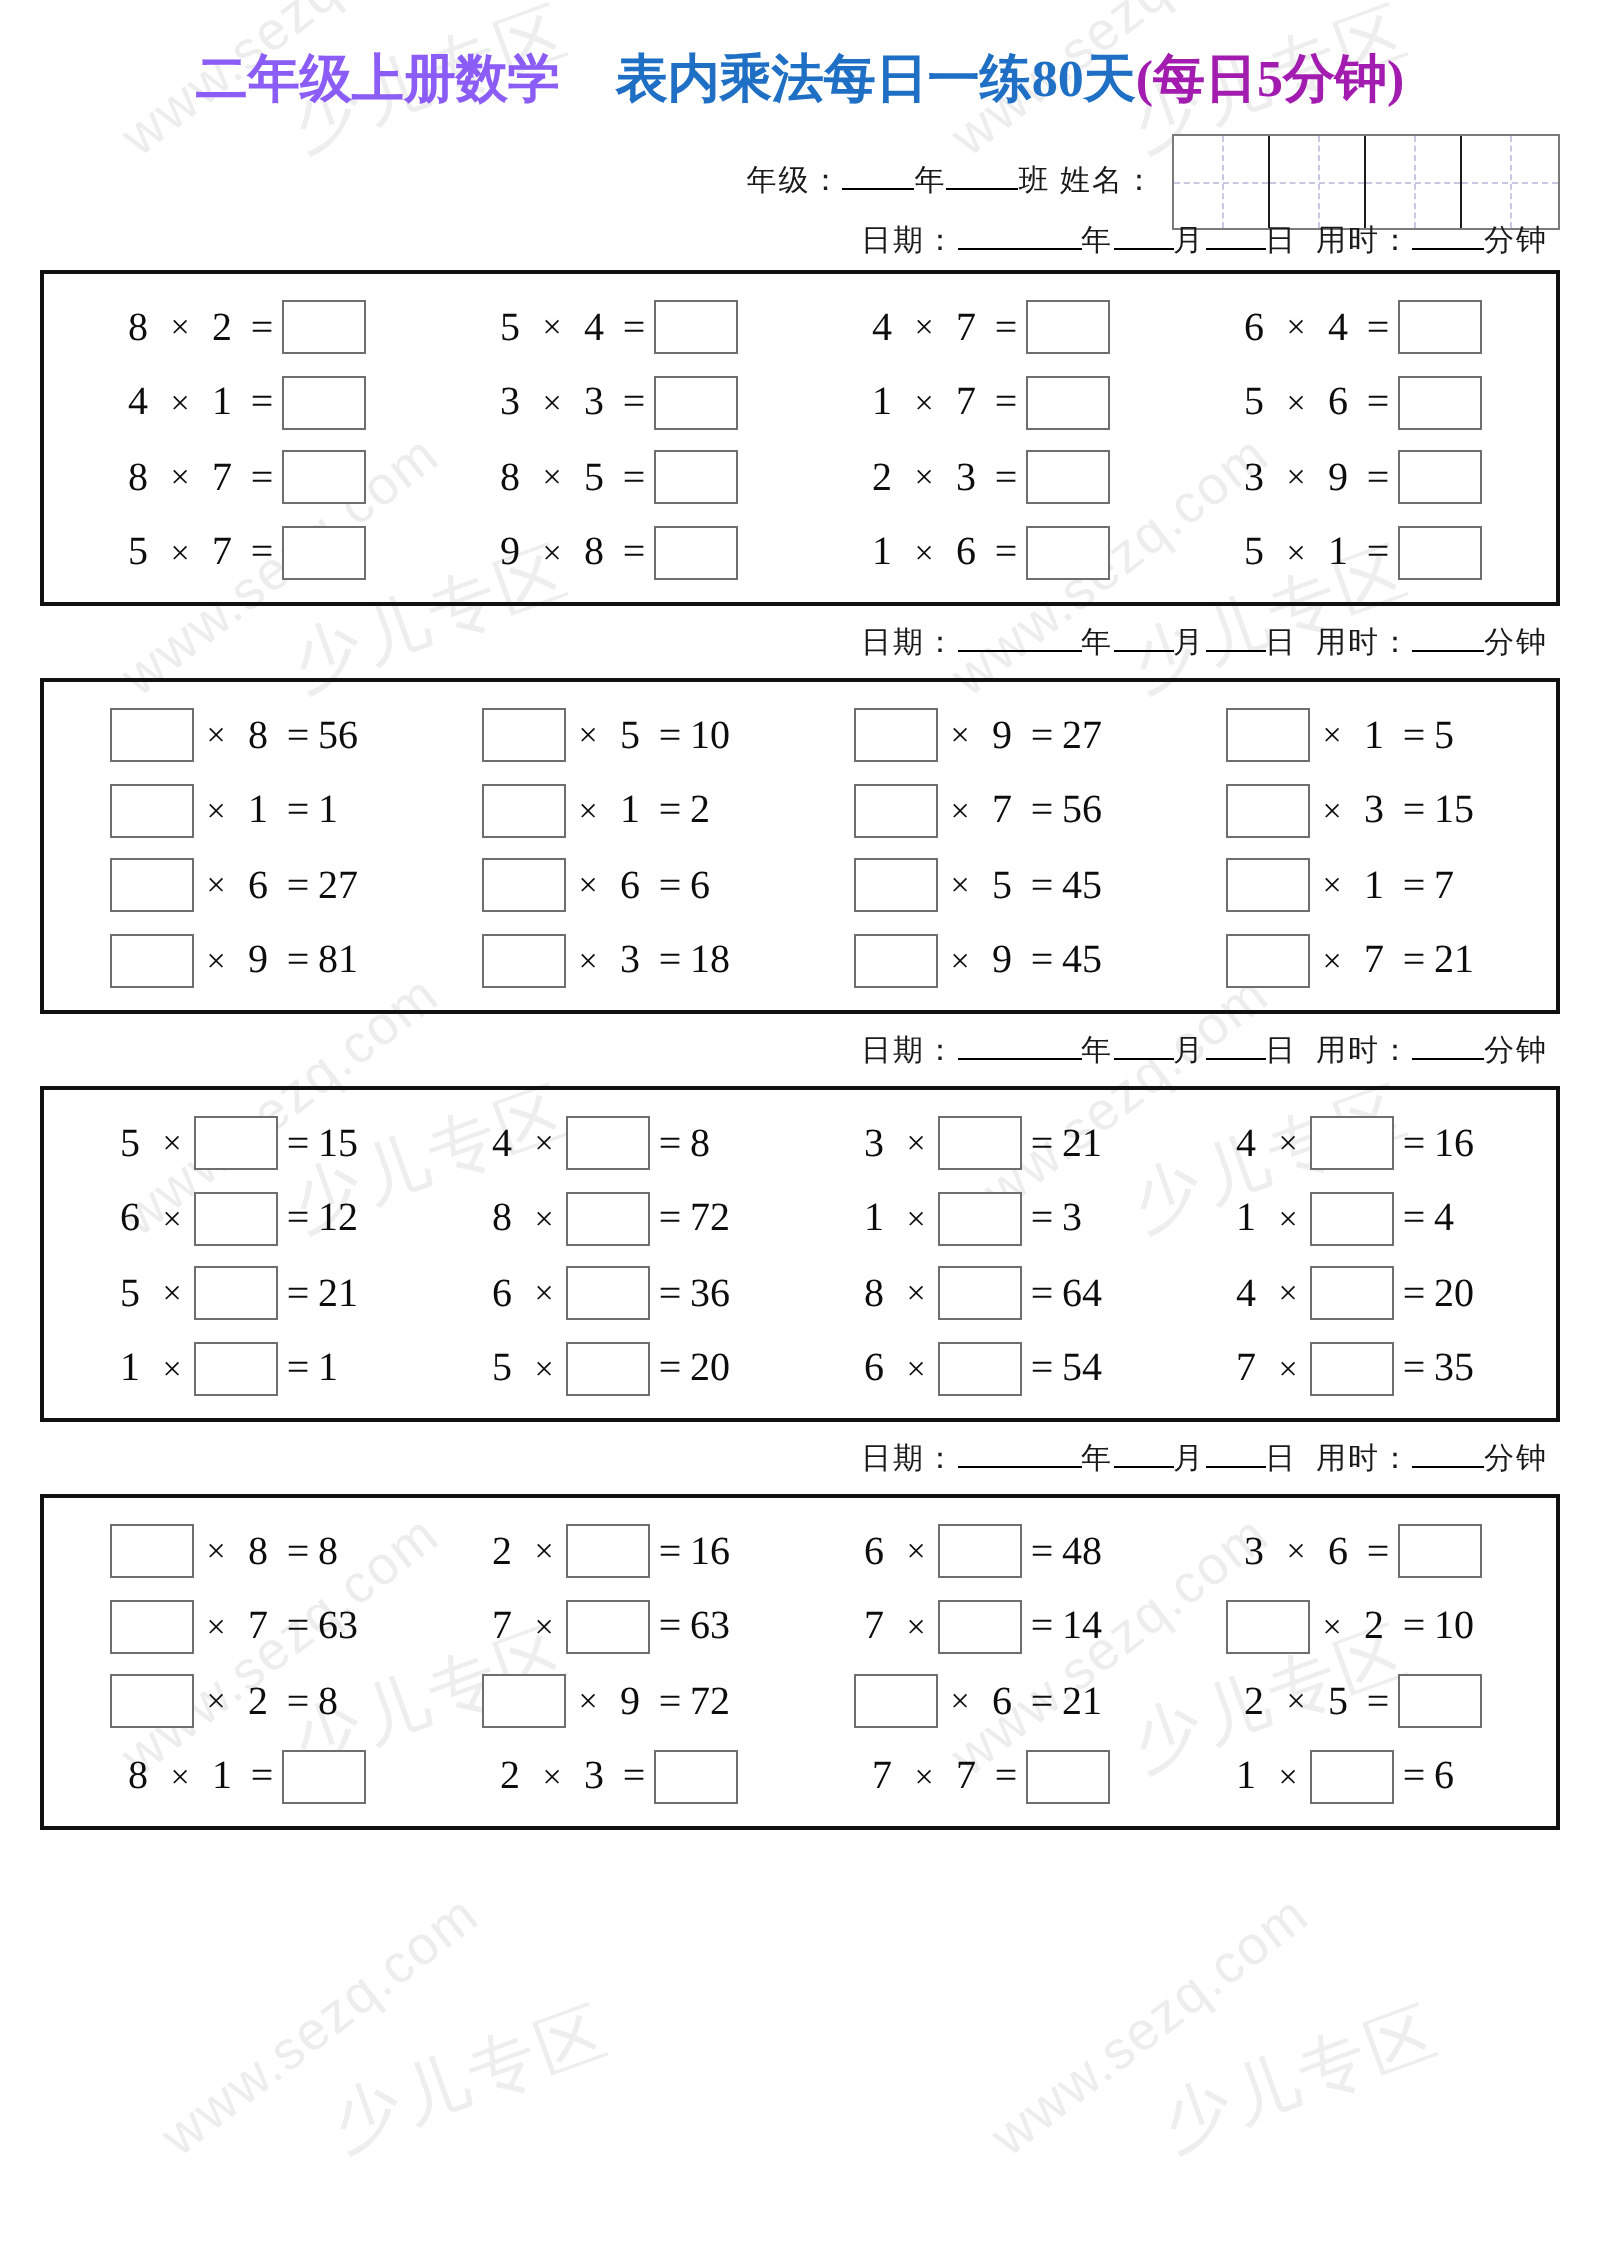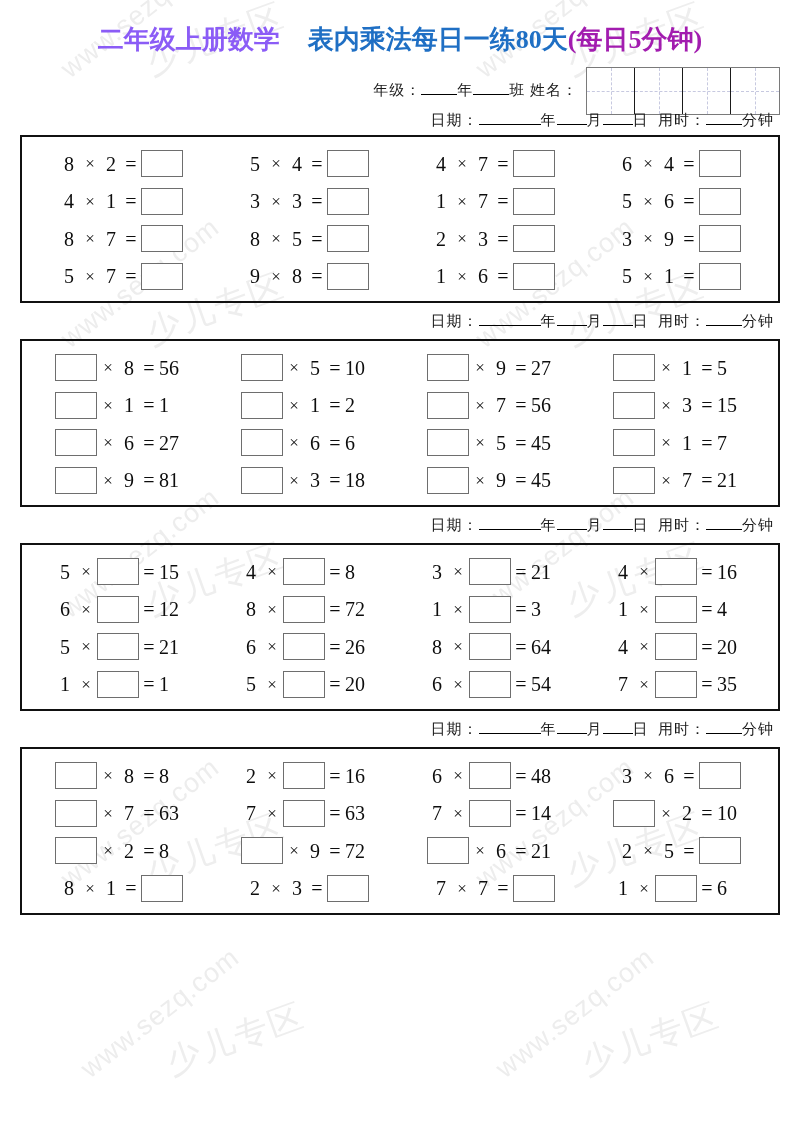--- a/index.html
+++ b/index.html
@@ -600,21 +600,21 @@
                   <span class="eqs">=</span>
                   <span class="num w2">21</span>
                 </div>
               </div>
               <div class="cell">
                 <div class="eq">
                   <span class="num">6</span>
                   <span class="op">×</span>
                   <span class="blank-box"></span>
                   <span class="eqs">=</span>
-                  <span class="num w2">26</span>
+                  <span class="num w2">36</span>
                 </div>
               </div>
               <div class="cell">
                 <div class="eq">
                   <span class="num">8</span>
                   <span class="op">×</span>
                   <span class="blank-box"></span>
                   <span class="eqs">=</span>
                   <span class="num w2">64</span>
                 </div>

